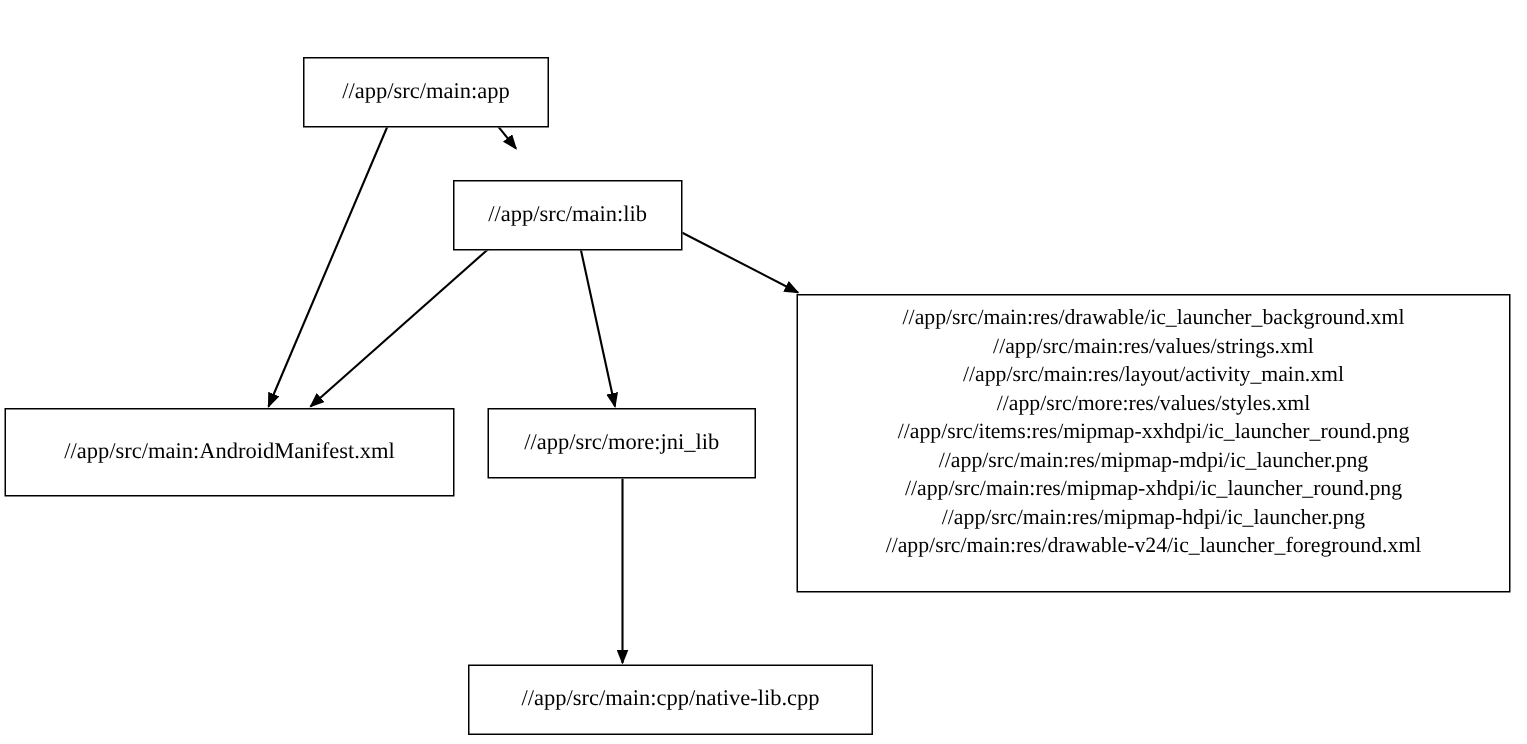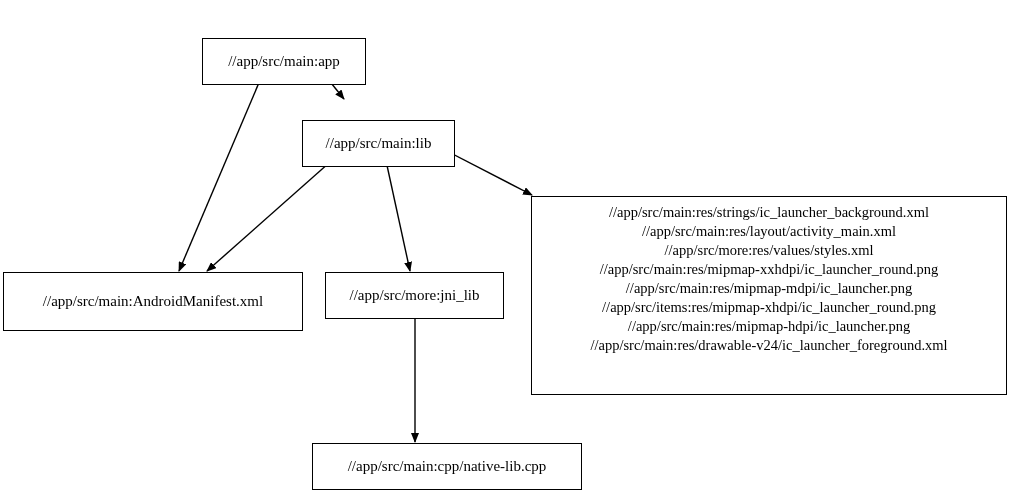--- a/index.html
+++ b/index.html
@@ -92,24 +92,25 @@
   <div class="node" id="node-jni-lib" style="left: 325px; top: 272px; width: 179px; height: 47px;">
     <span>//app/src/more:jni_lib</span>
   </div>
 
   <div class="node" id="node-native-lib" style="left: 280px; top: 443px; width: 270px; height: 47px; margin-left: 32px;">
     <span>//app/src/main:cpp/native-lib.cpp</span>
   </div>
 
   <div class="node multiline" id="node-resources" style="left: 531px; top: 196px; width: 476px; height: 199px;">
     <span class="lines" id="resources-lines">
-        <span>//app/src/main:res/strings/ic_launcher_background.xml</span>
+        <span>//app/src/main:res/drawable/ic_launcher_background.xml</span>
+        <span>//app/src/main:res/values/strings.xml</span>
         <span>//app/src/main:res/layout/activity_main.xml</span>
         <span>//app/src/more:res/values/styles.xml</span>
-        <span>//app/src/main:res/mipmap-xxhdpi/ic_launcher_round.png</span>
+        <span>//app/src/items:res/mipmap-xxhdpi/ic_launcher_round.png</span>
         <span>//app/src/main:res/mipmap-mdpi/ic_launcher.png</span>
-        <span>//app/src/items:res/mipmap-xhdpi/ic_launcher_round.png</span>
+        <span>//app/src/main:res/mipmap-xhdpi/ic_launcher_round.png</span>
         <span>//app/src/main:res/mipmap-hdpi/ic_launcher.png</span>
         <span>//app/src/main:res/drawable-v24/ic_launcher_foreground.xml</span>
       </span>
   </div>
 
 </div>
 
 </body></html>

